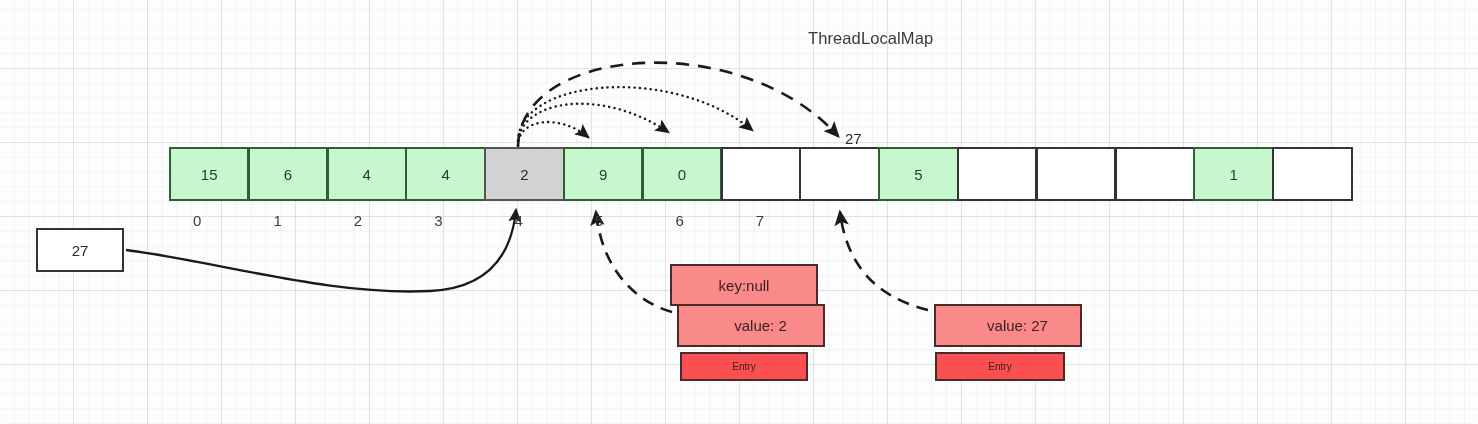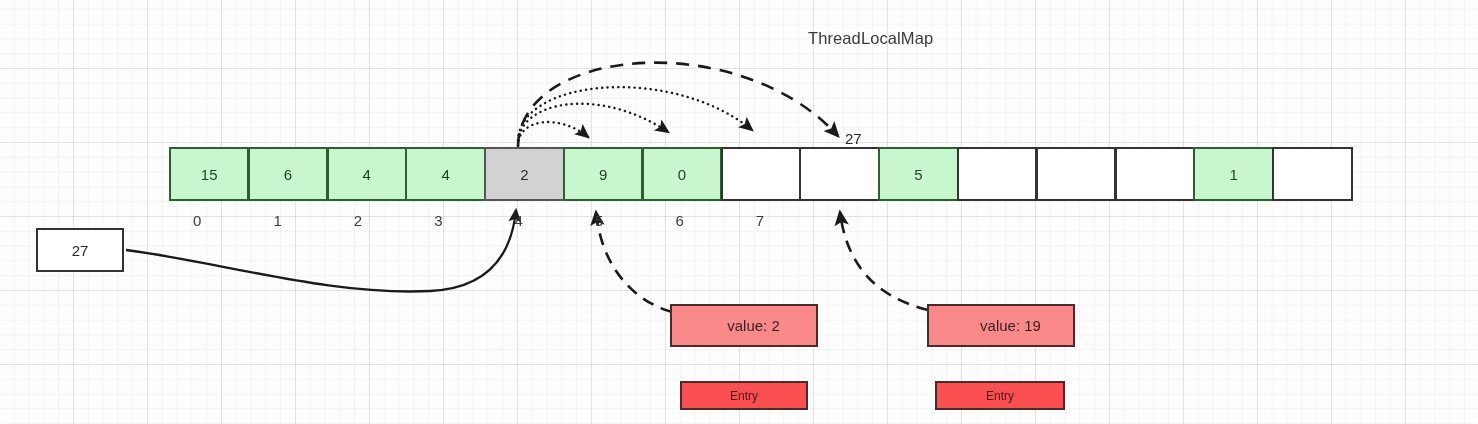--- a/index.html
+++ b/index.html
@@ -136,33 +136,32 @@
     border: 2.2px solid #4a2a2a;
     display: flex;
     align-items: center;
     justify-content: center;
     font-size: 15px;
     color: #3a1e1e;
     white-space: nowrap;
     z-index: 2;
   }
   .entry-key  { left: 0; top: 0; }
-  .entry-val  { left: 0; padding-left: 19px; }
+  .entry-val  { left: 7px; padding-left: 19px; }
   .entry-tag {
     position: absolute;
     box-sizing: border-box;
     background: #fb4f51;
     border: 2.2px solid #4a2a2a;
     display: flex;
     align-items: center;
     justify-content: center;
-    font-size: 12px;
+    font-size: 10px;
     color: #3a1e1e;
     z-index: 1;
-    margin-top: 29px;
   }
 </style>
 </head>
 <body>
 
 <div id="canvas">
 
   <svg id="arrows" viewBox="0 0 1478 424" xmlns="http://www.w3.org/2000/svg">
     <defs>
       <marker id="arrowhead" markerWidth="7" markerHeight="7" refX="5.2" refY="3.0" orient="auto" markerUnits="strokeWidth">
@@ -214,22 +213,23 @@
       <div class="index-label" style="left: 398.2px;">3</div>
       <div class="index-label" style="left: 478.6px;">4</div>
       <div class="index-label" style="left: 559px;">5</div>
       <div class="index-label" style="left: 639.4px;">6</div>
       <div class="index-label" style="left: 719.8px;">7</div>
     </div>
 
   <div class="arrow-value-label">27</div>
 
   <div class="entry-group" style="left:670px; top:264px; width:148px; height:118px;">
+    <div class="entry-kv entry-key" style="width:148px; height:42px;">key:null</div>
     <div class="entry-kv entry-val" style="top:40px; width:148px; height:43px;">value: 2</div>
     <div class="entry-tag" style="left:10px; top:88px; width:128px; height:29px;">Entry</div>
   </div>
 
   <div class="entry-group" style="left:927px; top:264px; width:148px; height:118px;">
-    <div class="entry-kv entry-val" style="top:40px; width:148px; height:43px;">value: 19</div>
+    <div class="entry-kv entry-val" style="top:40px; width:148px; height:43px;">value: 27</div>
     <div class="entry-tag" style="left:8px; top:88px; width:130px; height:29px;">Entry</div>
   </div>
 
 </div>
 
 </body></html>

